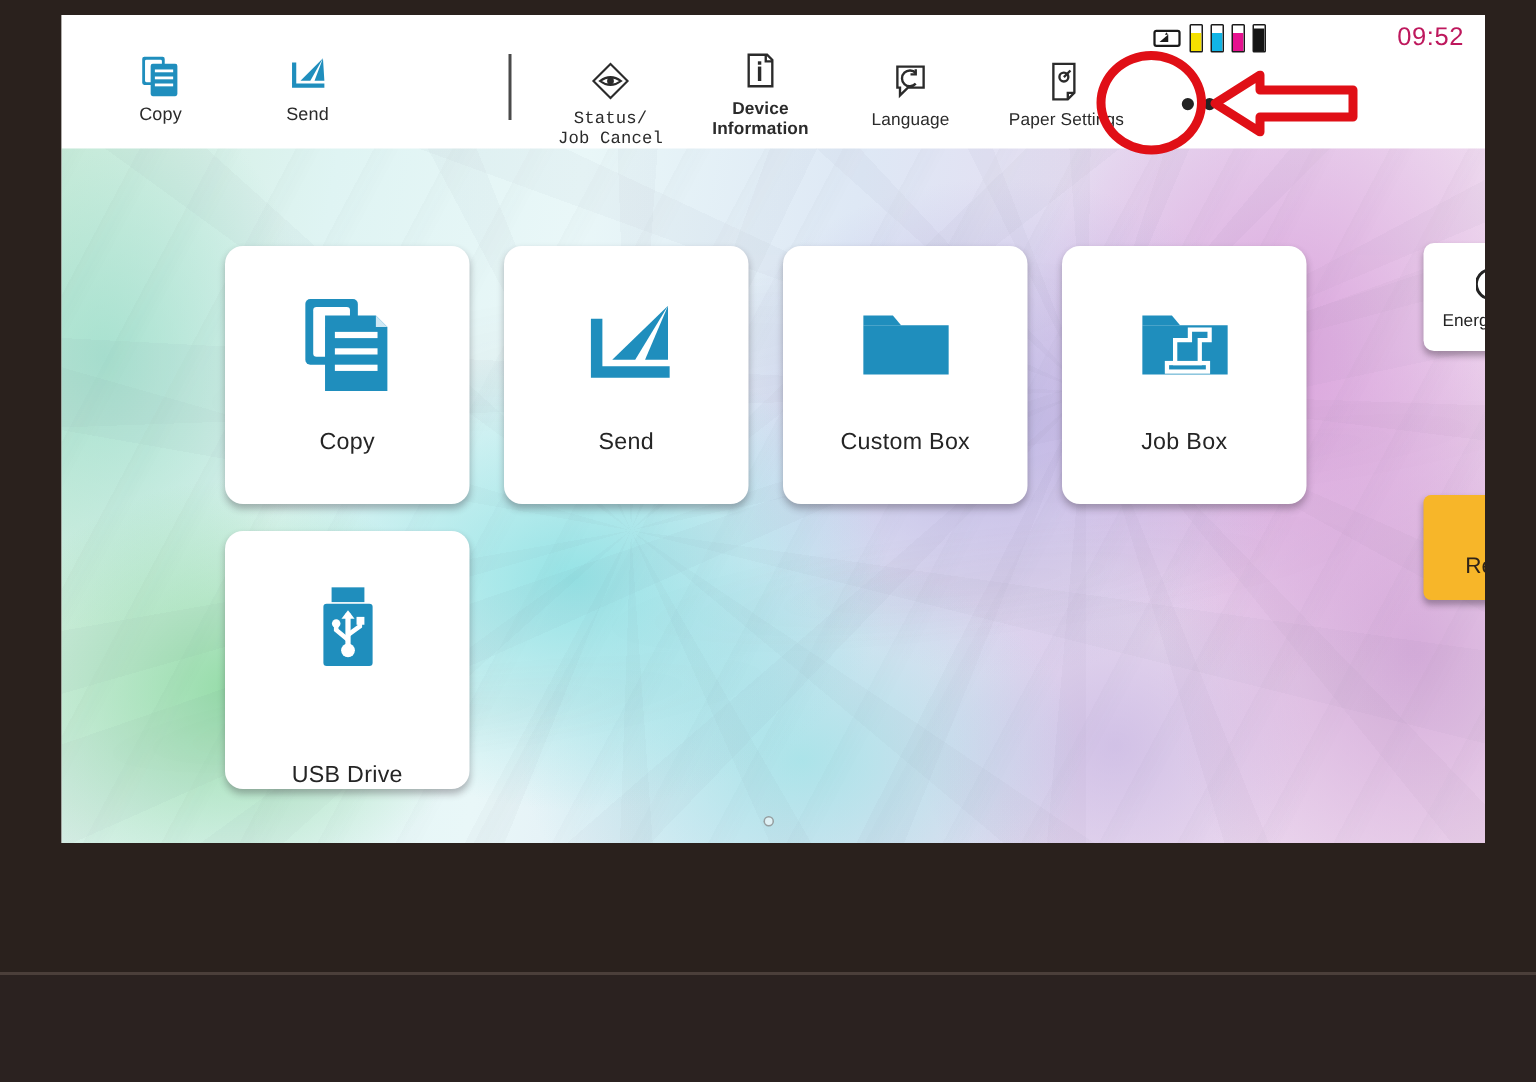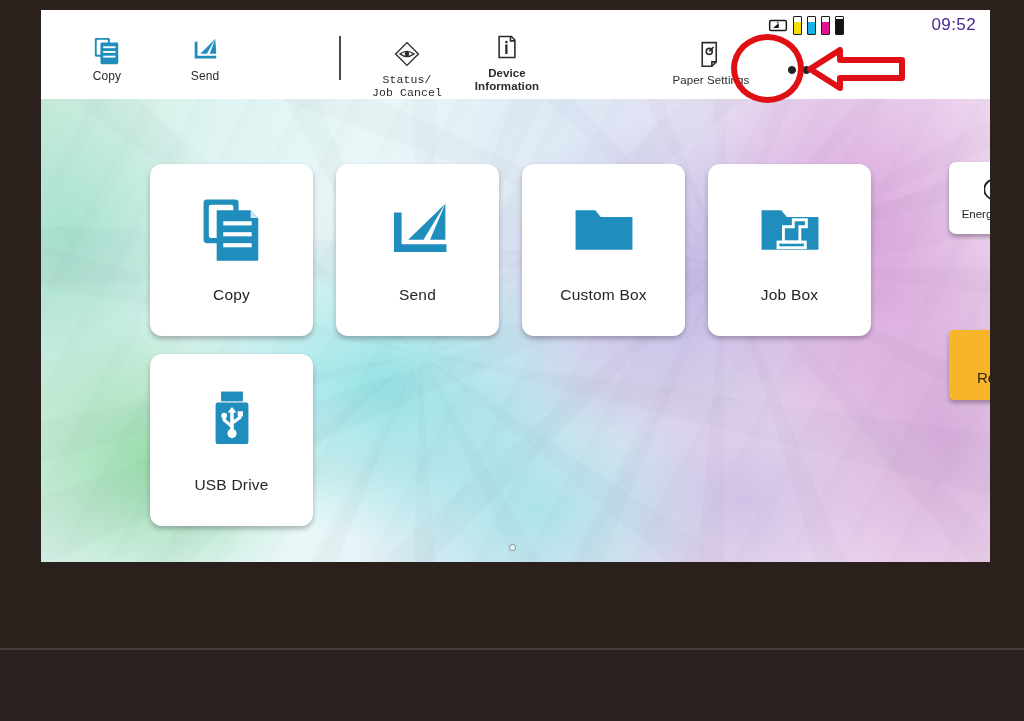--- a/index.html
+++ b/index.html
@@ -68,21 +68,21 @@
     content: ""; position: absolute;
     left: 0; right: 0; bottom: 0;
   }
   .toner.y::before { height: 72%; background: #f5e000; }
   .toner.c::before { height: 72%; background: #12b5e5; }
   .toner.m::before { height: 72%; background: #e6118f; }
   .toner.k::before { height: 86%; background: #141414; }
   .toner.k { background: #fff; }
   #clock {
     position: absolute; right: 14px; top: 5px;
-    font-size: 17px; color: #4c1d95;
+    font-size: 17px; color: #be185d;
     letter-spacing: .4px;
   }
 
   
   #wallpaper {
     position: absolute; left: 0; top: 89px;
     width: 949px; height: 463px;
     background:
       radial-gradient(ellipse 230px 200px at 12% 78%, rgba(132,214,150,.80), rgba(132,214,150,0) 70%),
       radial-gradient(ellipse 200px 260px at 3% 30%, rgba(150,220,200,.70), rgba(150,220,200,0) 70%),
@@ -254,20 +254,30 @@
             <path d="M7 4 h14 l4 4 v20 H7 Z" fill="none" stroke="#2b2b2b" stroke-width="1.8"></path>
             <path d="M20 4 v5 h5" fill="none" stroke="#2b2b2b" stroke-width="1.8"></path>
             <rect x="14" y="13" width="2.6" height="11" fill="#2b2b2b"></rect>
             <rect x="14" y="9" width="2.6" height="2.6" fill="#2b2b2b"></rect>
           </svg>
         </span>
         <span class="lbl">Device
 Information</span>
       </div>
 
+      <div class="tb-item" style="left:511px; top:30px; width:110px;">
+        <span class="glyph">
+          <svg width="28" height="28" viewBox="0 0 32 32">
+            <path d="M6 5 h20 v16 h-12 l-6 6 v-6 h-2 Z" fill="none" stroke="#2b2b2b" stroke-width="1.8"></path>
+            <path d="M20 10 a6 6 0 1 0 0 8" fill="none" stroke="#2b2b2b" stroke-width="1.8"></path>
+            <path d="M20 7 v4 h-4" fill="none" stroke="#2b2b2b" stroke-width="1.8"></path>
+          </svg>
+        </span>
+        <span class="lbl">Language</span>
+      </div>
 
       <div class="tb-item" style="left:610px; top:30px; width:120px;">
         <span class="glyph">
           <svg width="28" height="28" viewBox="0 0 32 32">
             <path d="M6 3 h16 v22 l-5 5 H6 Z" fill="none" stroke="#2b2b2b" stroke-width="1.8"></path>
             <path d="M22 25 h-5 v5" fill="none" stroke="#2b2b2b" stroke-width="1.8"></path>
             <circle cx="14" cy="13" r="3.4" fill="none" stroke="#2b2b2b" stroke-width="1.8"></circle>
             <path d="M14 13 l5 -5" stroke="#2b2b2b" stroke-width="1.8" fill="none"></path>
           </svg>
         </span>
@@ -342,21 +352,21 @@
         <svg width="70" height="70" viewBox="0 0 32 32">
           <path d="M3 7 h9 l2.5 3 H3 Z" fill="#1f8ebd"></path>
           <path d="M3 10 h26 v15 H3 Z" fill="#1f8ebd"></path>
           <path d="M13 21.5 h7.5 v-7 h3 v-3.2 h-6 v3.2 h-4.5 Z" fill="none" stroke="#fff" stroke-width="1.3"></path>
           <rect x="10.5" y="21.5" width="12.5" height="2.6" fill="none" stroke="#fff" stroke-width="1.3"></rect>
         </svg>
       </span>
       <span class="tile-label">Job Box</span>
     </div>
 
-    <div class="tile" style="left:109px; top:344px;">
+    <div class="tile" style="left:109px; top:344px;justify-content:space-between;">
       <span class="tile-icon">
         <svg width="70" height="70" viewBox="0 0 32 32">
           <rect x="11" y="3" width="10" height="4.5" fill="#1f8ebd"></rect>
           <rect x="8.5" y="8" width="15" height="19" rx="1" fill="#1f8ebd"></rect>
           <path d="M16 11 v10" stroke="#fff" stroke-width="1.6" fill="none"></path>
           <path d="M16 10 l-2 2.6 h4 Z" fill="#fff"></path>
           <circle cx="16" cy="22.2" r="2.1" fill="#fff"></circle>
           <path d="M16 17.5 l3.6 -2.6 v-1.4" stroke="#fff" stroke-width="1.4" fill="none"></path>
           <rect x="18.6" y="12" width="2.4" height="2.4" fill="#fff"></rect>
           <path d="M16 19 l-3.6 -3 v-1.6" stroke="#fff" stroke-width="1.4" fill="none"></path>

